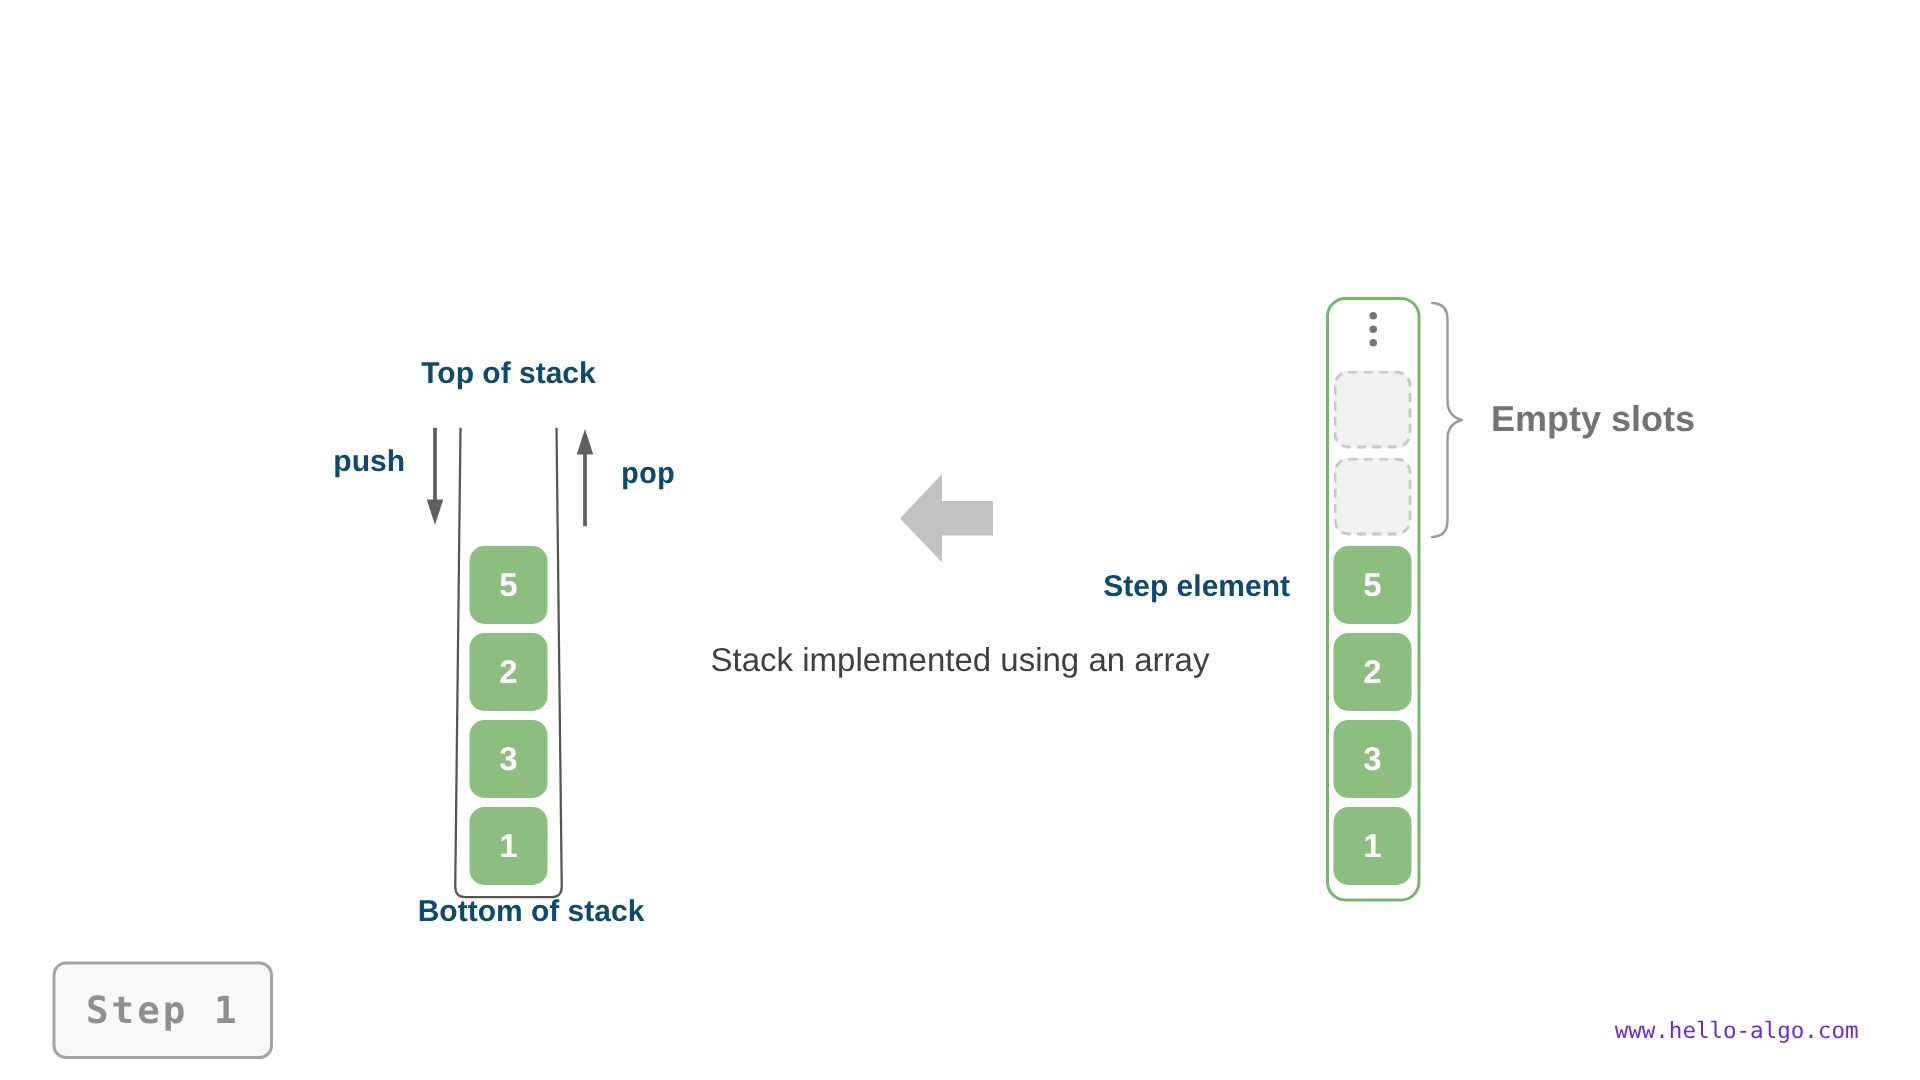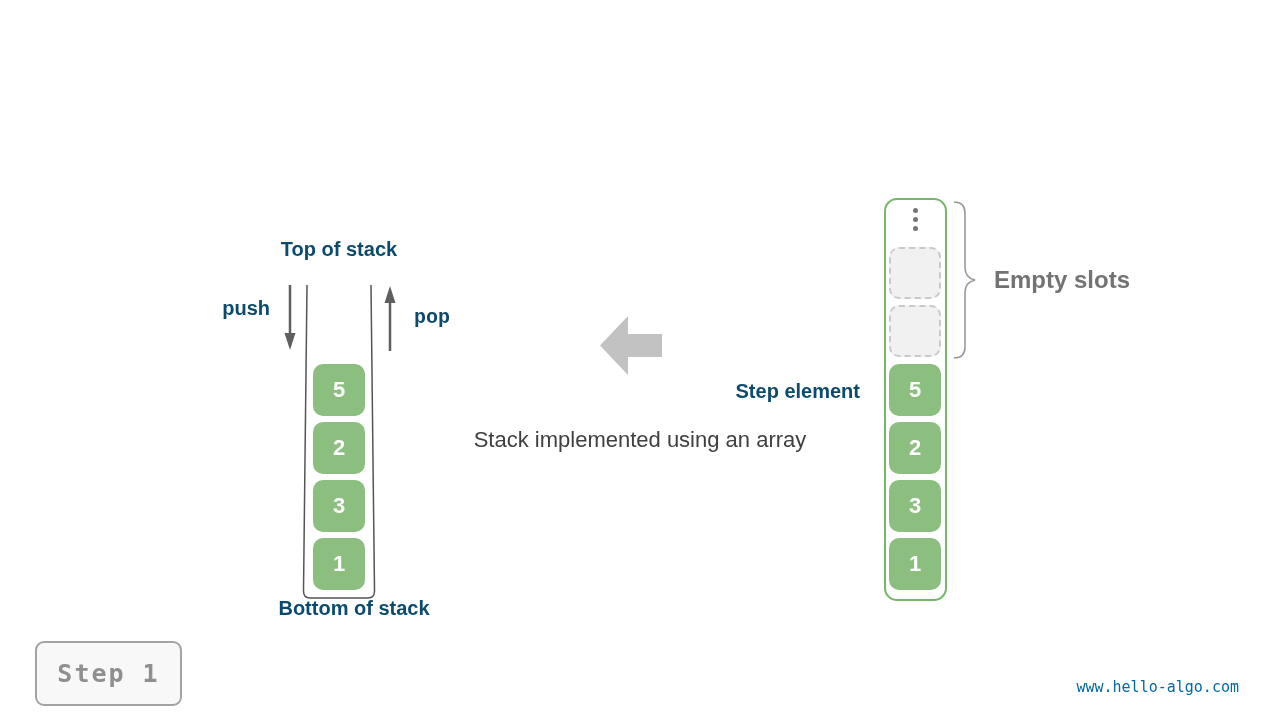--- a/index.html
+++ b/index.html
@@ -50,21 +50,21 @@
     width:147px;height:65px;
     border:2px solid #a3a3a3;border-radius:9px;
     background:#f8f8f8;box-sizing:border-box;
     display:flex;align-items:center;justify-content:center;
     font-family:"DejaVu Sans Mono", monospace;
     font-weight:bold;font-size:25px;color:#8f8f8f;
     letter-spacing:2px;
   }
   .watermark{
     font-family:"DejaVu Sans Mono", monospace;
-    font-size:15px;color:#0369a1;white-space:nowrap;text-align:center;
+    font-size:15px;color:#6d28d9;white-space:nowrap;text-align:center;
   }
 </style>
 </head>
 <body>
 
 <div class="canvas">
 
   <div class="abs lbl-dark center-x" style="left:339px;top:238px;">Top of stack</div>
 
   <svg class="abs" style="left:299px;top:285px;" width="80" height="320" viewBox="0 0 80 320">

